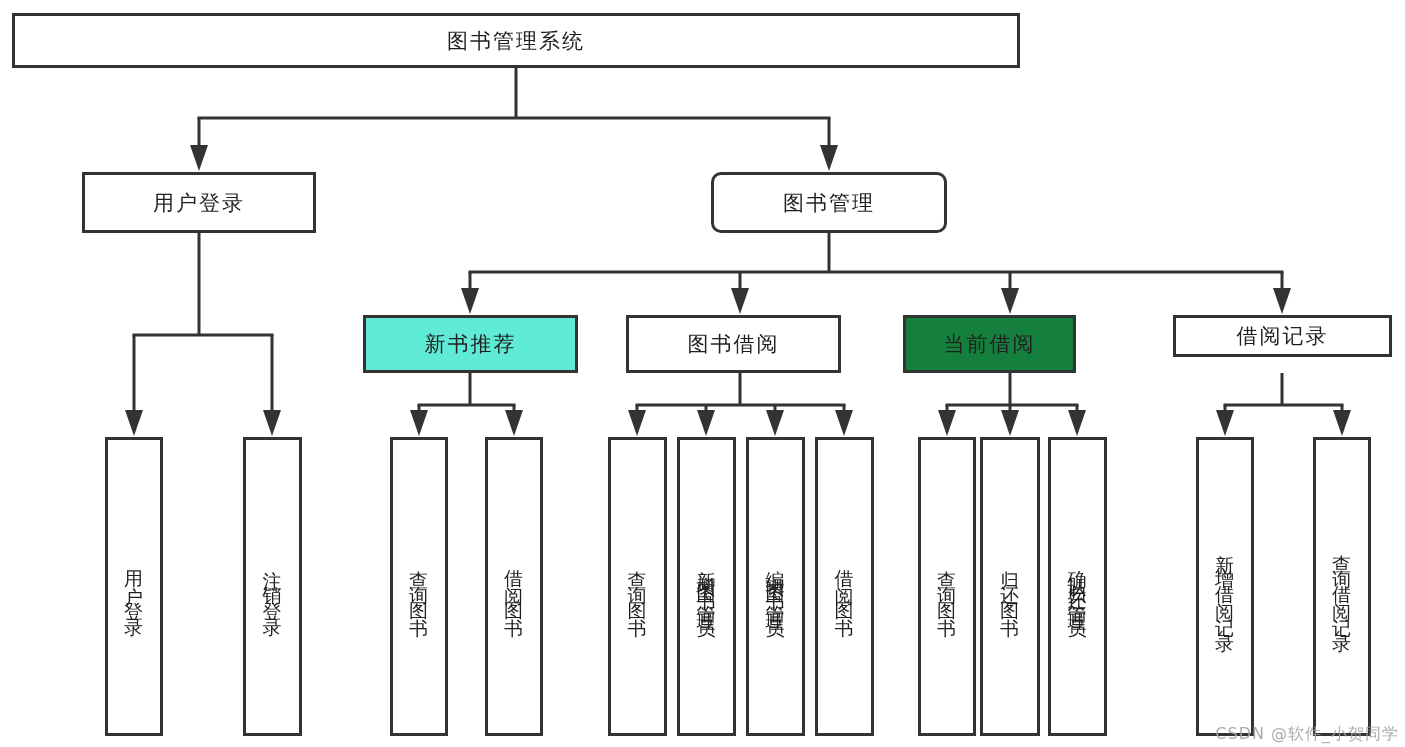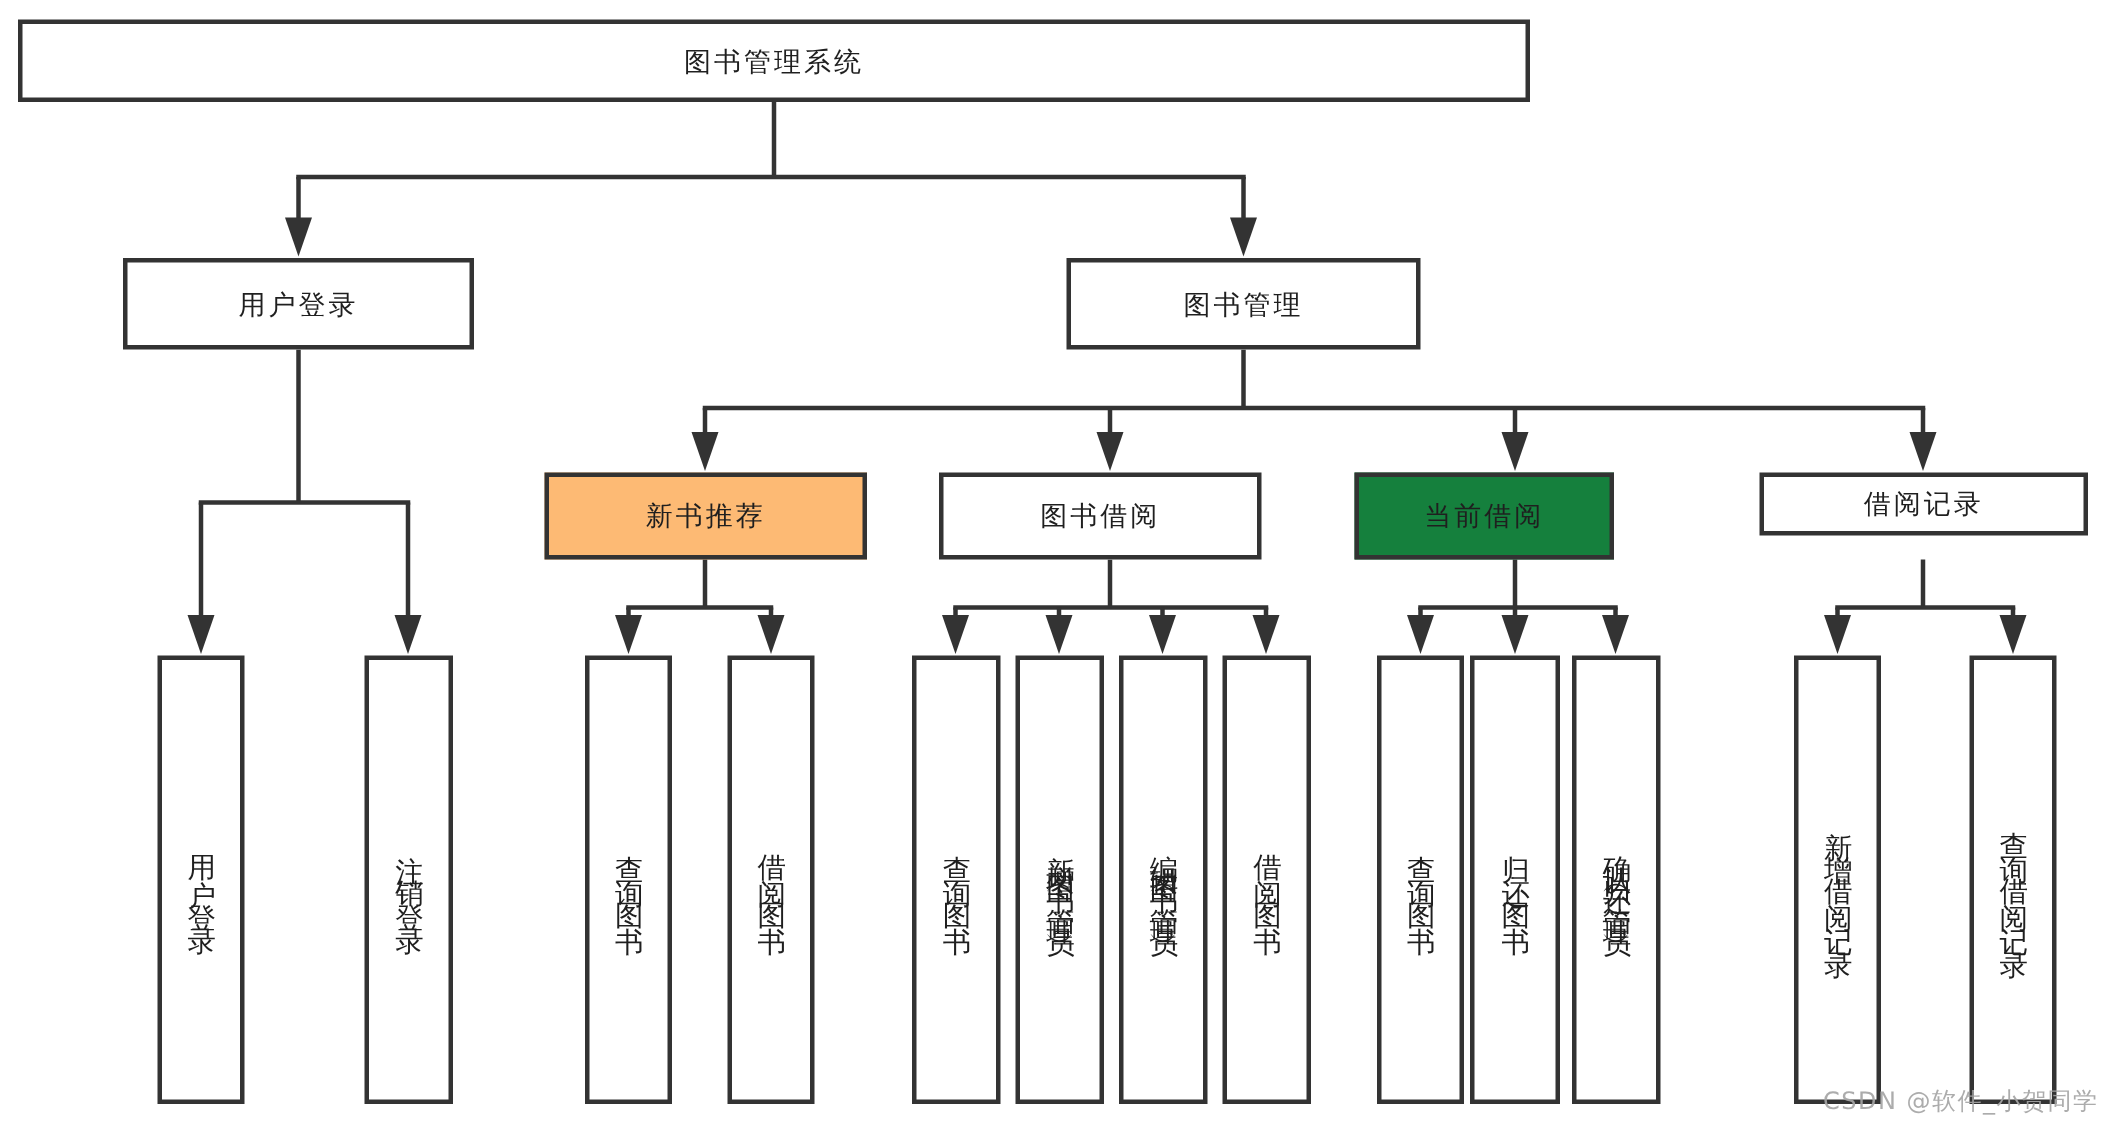--- a/index.html
+++ b/index.html
@@ -26,21 +26,21 @@
     box-sizing: border-box;
     background: #ffffff;
     border: 3px solid #333333;
     color: #1f1f1f;
     display: flex;
     align-items: center;
     justify-content: center;
     z-index: 2;
   }
   .node.h .label {
-    font-size: 18px;
+    font-size: 21px;
     letter-spacing: 2px;
     white-space: nowrap;
   }
   .node.v .label {
     writing-mode: vertical-rl;
     text-orientation: mixed;
     font-size: 19px;
     line-height: 1;
     white-space: nowrap;
   }
@@ -115,24 +115,24 @@
       <line x1="1342" y1="405" x2="1342" y2="419" stroke="#333333" stroke-width="3"></line>
       <polygon points="1342,436 1333,410 1351,410" fill="#333333"></polygon>
     </svg>
   <div class="watermark">CSDN @软件_小贺同学</div>
 <div class="node h" style="left: 12px; top: 13px; width: 1008px; height: 55px; border-color: rgb(51, 51, 51); background: rgb(255, 255, 255);">
       <span class="label" style="color: rgb(31, 31, 31);">图书管理系统</span>
     </div>
     <div class="node h" style="left: 82px; top: 172px; width: 234px; height: 61px; border-color: rgb(51, 51, 51); background: rgb(255, 255, 255);">
       <span class="label" style="color: rgb(31, 31, 31);">用户登录</span>
     </div>
-    <div class="node h" style="left: 711px; top: 172px; width: 236px; height: 61px; border-color: rgb(51, 51, 51); background: rgb(255, 255, 255);">
+    <div class="node h" style="left: 711px; top: 172px; width: 236px; height: 61px; border-color: rgb(51, 51, 51); background: rgb(255, 255, 255); border-radius: 10px;">
       <span class="label" style="color: rgb(31, 31, 31);">图书管理</span>
     </div>
-    <div class="node h" style="left: 363px; top: 315px; width: 215px; height: 58px; border-color: rgb(51, 51, 51); background: #fdba74;">
+    <div class="node h" style="left: 363px; top: 315px; width: 215px; height: 58px; border-color: rgb(51, 51, 51); background: #5eead4;">
       <span class="label" style="color: rgb(31, 31, 31);">新书推荐</span>
     </div>
     <div class="node h" style="left: 626px; top: 315px; width: 215px; height: 58px; border-color: rgb(51, 51, 51); background: rgb(255, 255, 255);">
       <span class="label" style="color: rgb(31, 31, 31);">图书借阅</span>
     </div>
     <div class="node h" style="left: 903px; top: 315px; width: 173px; height: 58px; border-color: rgb(51, 51, 51); background: #15803d;">
       <span class="label" style="color: rgb(31, 31, 31);">当前借阅</span>
     </div>
     <div class="node h" style="left: 1173px; top: 315px; width: 219px; height: 42px; border-color: rgb(51, 51, 51); background: rgb(255, 255, 255);">
       <span class="label" style="color: rgb(31, 31, 31);">借阅记录</span>

